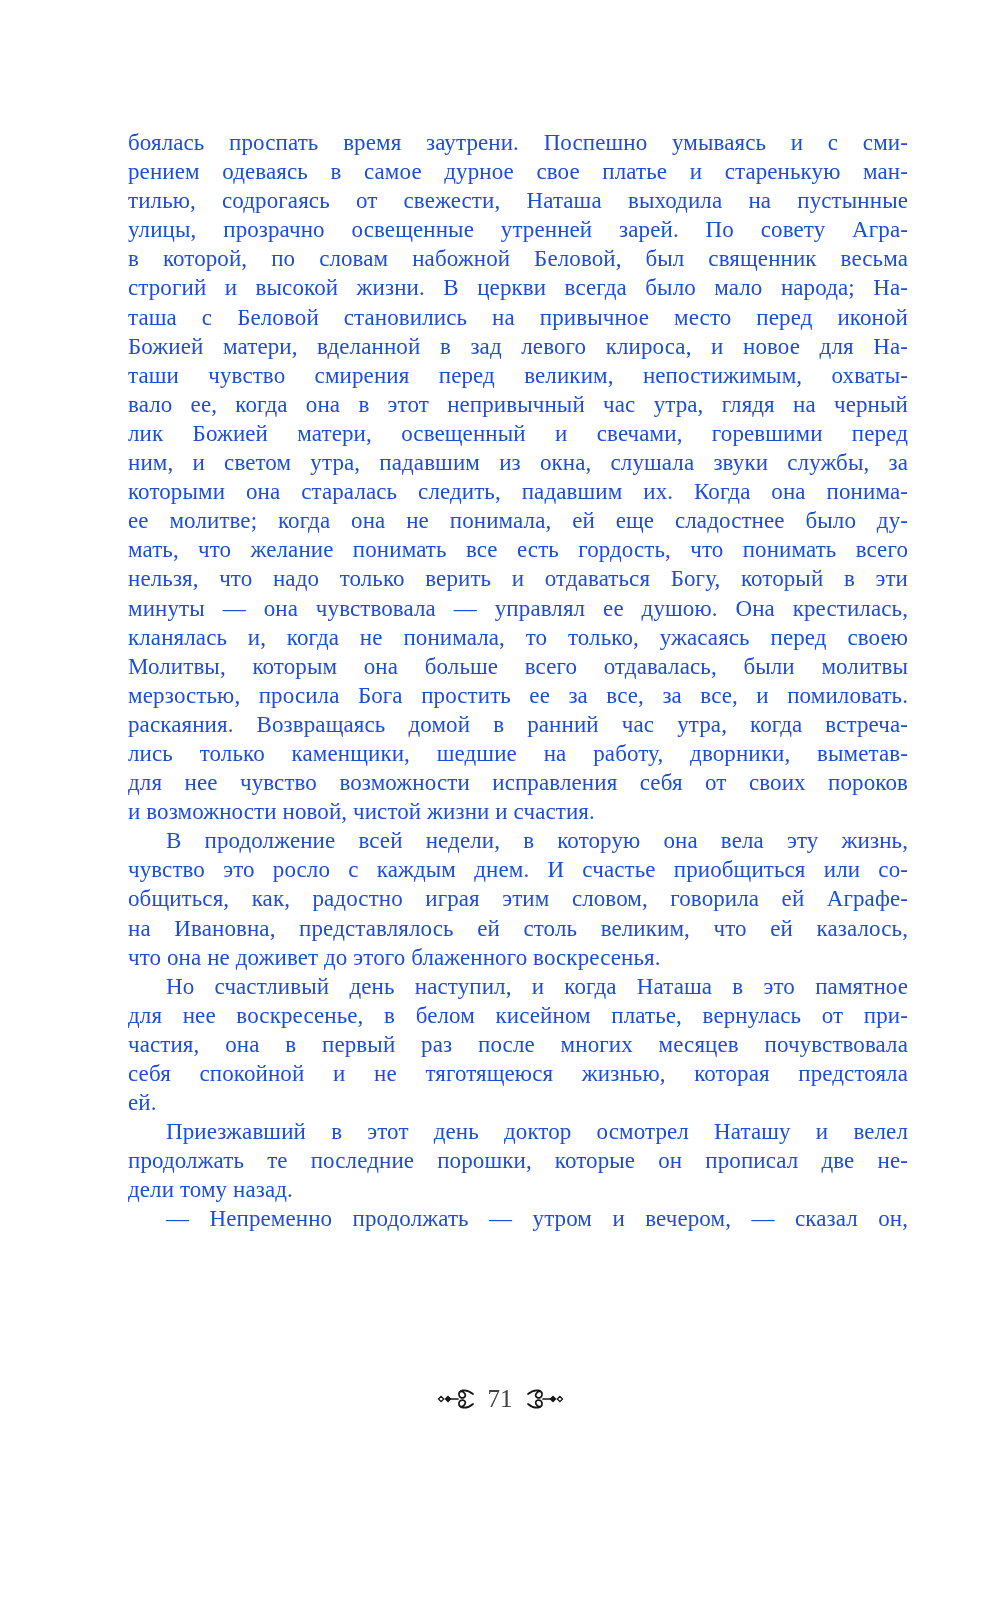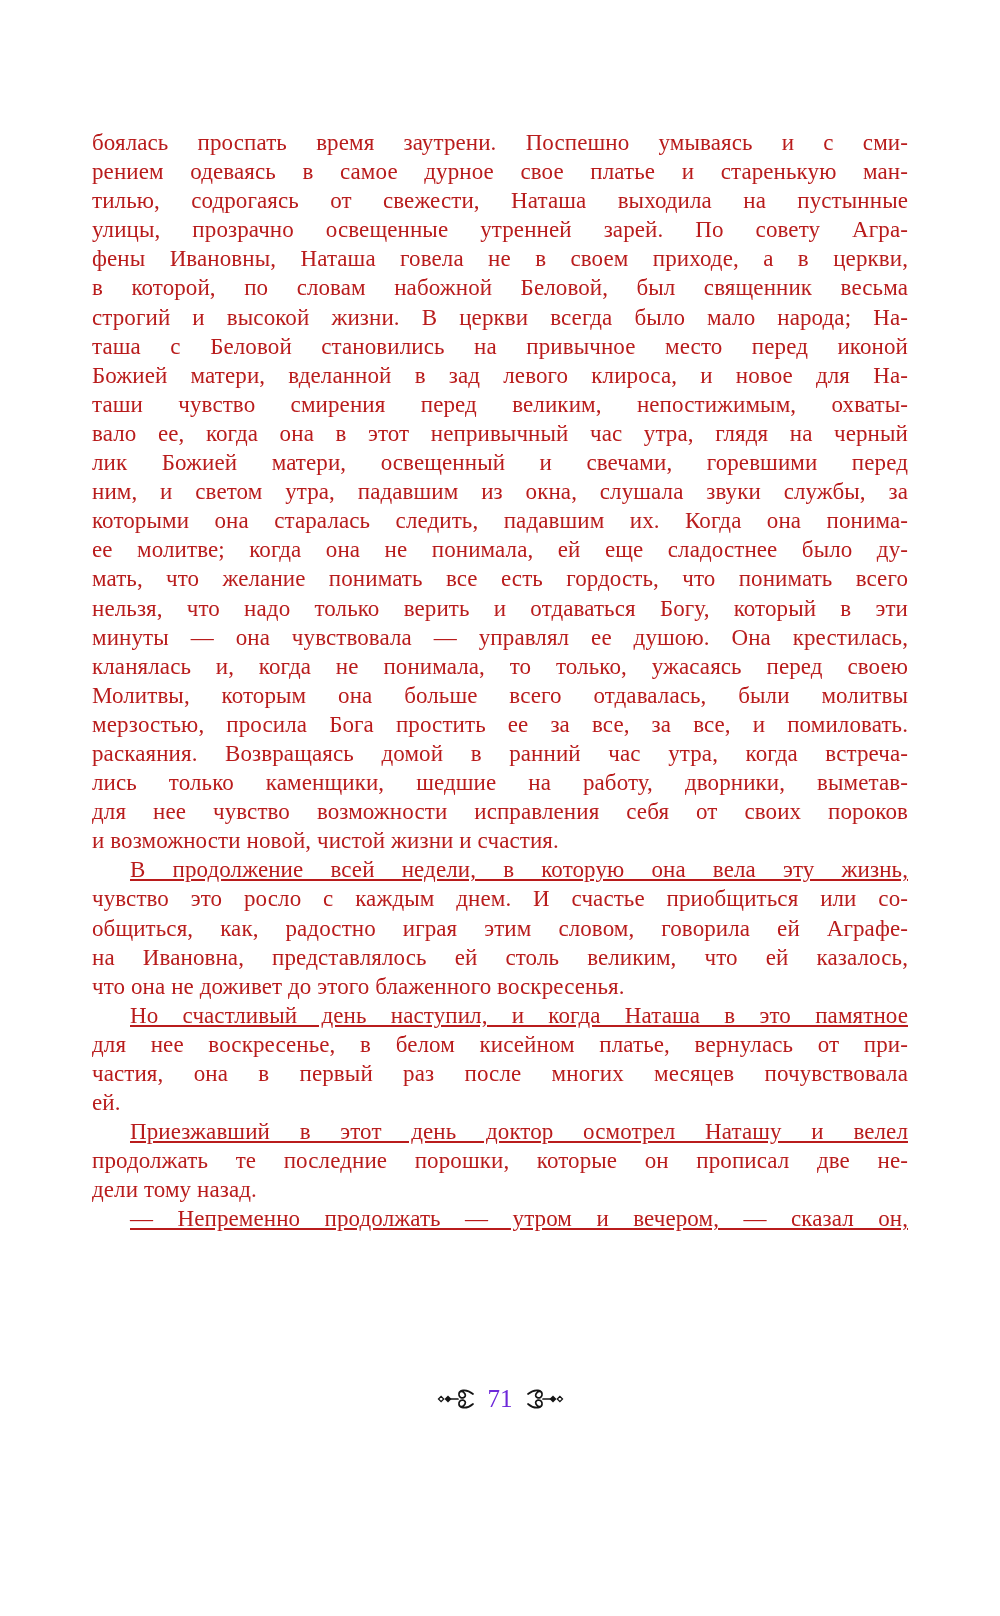--- a/index.html
+++ b/index.html
@@ -28,66 +28,65 @@
   }
   .paragraph {
     margin: 0;
     padding: 0;
   }
   .line {
     font-size: 23px;
     line-height: 29.1px;
     text-align: justify;
     text-align-last: justify;
-    color: #b91c1c;
+    color: #1d4ed8;
     letter-spacing: 0.1px;
+    margin-left: 36px;
   }
   .line.indent {
     text-indent: 38px;
-    text-decoration: underline;
   }
   .line.last {
     text-align-last: left;
   }
   .footer {
     position: absolute;
     left: 0;
     right: 0;
     top: 1383px;
     height: 32px;
     display: flex;
     justify-content: center;
     align-items: center;
     gap: 12px;
   }
   .pagenum {
     font-size: 25px;
     line-height: 26px;
-    color: #6d28d9;
+    color: #404040;
   }
   .orn {
     display: inline-flex;
     align-items: center;
   }
   .orn.flip svg {
     transform: scaleX(-1);
   }
 </style>
 </head>
 <body>
 
 <div class="page">
 
   <div class="text-block" id="text-block">
       <div class="paragraph">
         <div class="line">боялась проспать время заутрени. Поспешно умываясь и с сми-</div>
         <div class="line">рением одеваясь в самое дурное свое платье и старенькую ман-</div>
         <div class="line">тилью, содрогаясь от свежести, Наташа выходила на пустынные</div>
         <div class="line">улицы, прозрачно освещенные утренней зарей. По совету Агра-</div>
-        <div class="line">фены Ивановны, Наташа говела не в своем приходе, а в церкви,</div>
         <div class="line">в которой, по словам набожной Беловой, был священник весьма</div>
         <div class="line">строгий и высокой жизни. В церкви всегда было мало народа; На-</div>
         <div class="line">таша с Беловой становились на привычное место перед иконой</div>
         <div class="line">Божией матери, вделанной в зад левого клироса, и новое для На-</div>
         <div class="line">таши чувство смирения перед великим, непостижимым, охваты-</div>
         <div class="line">вало ее, когда она в этот непривычный час утра, глядя на черный</div>
         <div class="line">лик Божией матери, освещенный и свечами, горевшими перед</div>
         <div class="line">ним, и светом утра, падавшим из окна, слушала звуки службы, за</div>
         <div class="line">которыми она старалась следить, падавшим их. Когда она понима-</div>
         <div class="line">ее молитве; когда она не понимала, ей еще сладостнее было ду-</div>
@@ -106,20 +105,21 @@
         <div class="line indent">В продолжение всей недели, в которую она вела эту жизнь,</div>
         <div class="line">чувство это росло с каждым днем. И счастье приобщиться или со-</div>
         <div class="line">общиться, как, радостно играя этим словом, говорила ей Аграфе-</div>
         <div class="line">на Ивановна, представлялось ей столь великим, что ей казалось,</div>
         <div class="line last">что она не доживет до этого блаженного воскресенья.</div>
       </div>
       <div class="paragraph">
         <div class="line indent">Но счастливый день наступил, и когда Наташа в это памятное</div>
         <div class="line">для нее воскресенье, в белом кисейном платье, вернулась от при-</div>
         <div class="line">частия, она в первый раз после многих месяцев почувствовала</div>
+        <div class="line">себя спокойной и не тяготящеюся жизнью, которая предстояла</div>
         <div class="line last">ей.</div>
       </div>
       <div class="paragraph">
         <div class="line indent">Приезжавший в этот день доктор осмотрел Наташу и велел</div>
         <div class="line">продолжать те последние порошки, которые он прописал две не-</div>
         <div class="line last">дели тому назад.</div>
       </div>
       <div class="paragraph">
         <div class="line indent">— Непременно продолжать — утром и вечером, — сказал он,</div>
       </div>

